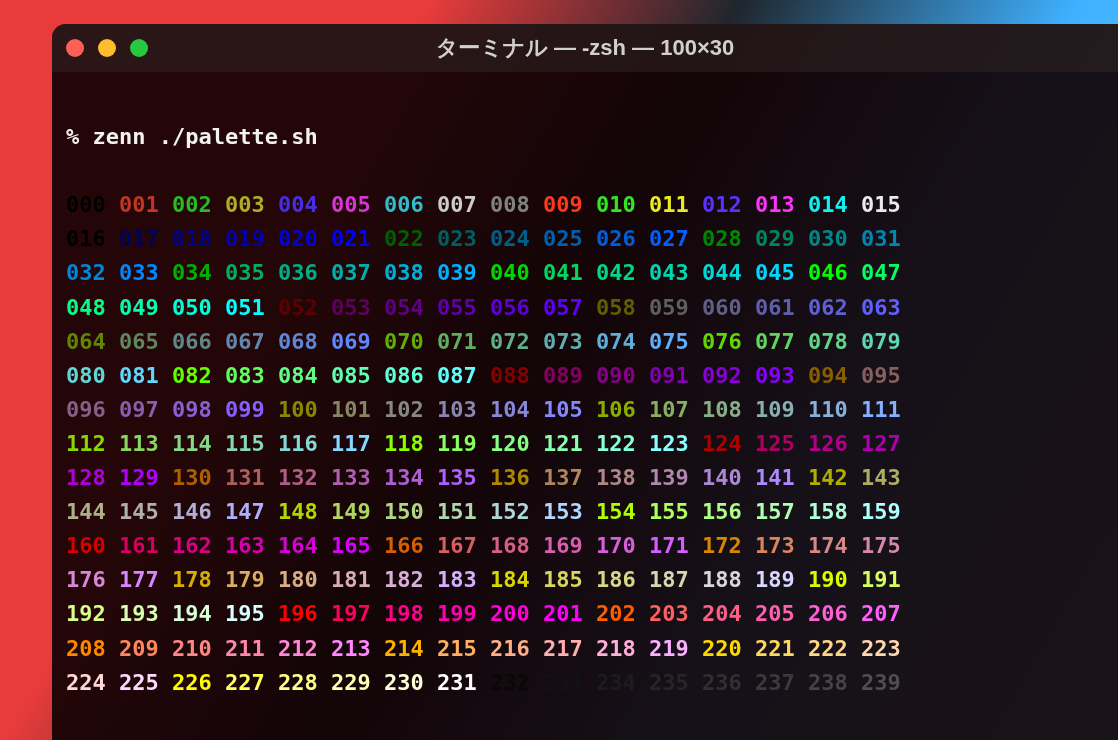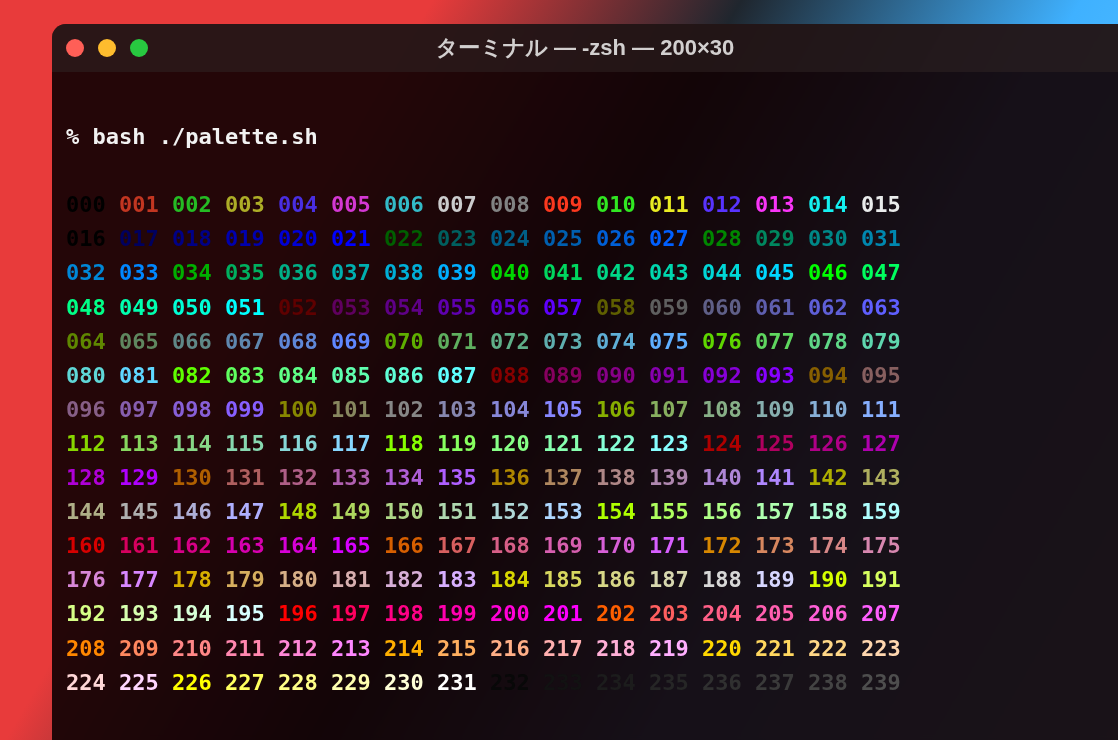--- a/index.html
+++ b/index.html
@@ -80,22 +80,22 @@
 
 <div class="desktop">
   <div class="window">
 
     <div class="titlebar">
       <div class="traffic-lights">
         <div class="dot red"></div>
         <div class="dot yellow"></div>
         <div class="dot green"></div>
       </div>
-      <div class="title">ターミナル — -zsh — 200×30</div>
+      <div class="title">ターミナル — -zsh — 100×30</div>
     </div>
 
     <div class="term-body">
-<span class="palette-row"><span class="prompt-symbol">% </span><span class="prompt-cmd">bash ./palette.sh</span></span>
+<span class="palette-row"><span class="prompt-symbol">% </span><span class="prompt-cmd">zenn ./palette.sh</span></span>
 <span id="palette-output"><span class="palette-row"><span class="cell" style="color:#000000">000</span><span class="cell"> </span><span class="cell" style="color:#c23621">001</span><span class="cell"> </span><span class="cell" style="color:#25bc24">002</span><span class="cell"> </span><span class="cell" style="color:#adad27">003</span><span class="cell"> </span><span class="cell" style="color:#492ee1">004</span><span class="cell"> </span><span class="cell" style="color:#d338d3">005</span><span class="cell"> </span><span class="cell" style="color:#33bbc8">006</span><span class="cell"> </span><span class="cell" style="color:#cbcccd">007</span><span class="cell"> </span><span class="cell" style="color:#818383">008</span><span class="cell"> </span><span class="cell" style="color:#fc391f">009</span><span class="cell"> </span><span class="cell" style="color:#31e722">010</span><span class="cell"> </span><span class="cell" style="color:#eaec23">011</span><span class="cell"> </span><span class="cell" style="color:#5833ff">012</span><span class="cell"> </span><span class="cell" style="color:#f935f8">013</span><span class="cell"> </span><span class="cell" style="color:#14f0f0">014</span><span class="cell"> </span><span class="cell" style="color:#e9ebeb">015</span></span><span class="palette-row"><span class="cell" style="color:#000000">016</span><span class="cell"> </span><span class="cell" style="color:#00005f">017</span><span class="cell"> </span><span class="cell" style="color:#000087">018</span><span class="cell"> </span><span class="cell" style="color:#0000af">019</span><span class="cell"> </span><span class="cell" style="color:#0000d7">020</span><span class="cell"> </span><span class="cell" style="color:#0000ff">021</span><span class="cell"> </span><span class="cell" style="color:#005f00">022</span><span class="cell"> </span><span class="cell" style="color:#005f5f">023</span><span class="cell"> </span><span class="cell" style="color:#005f87">024</span><span class="cell"> </span><span class="cell" style="color:#005faf">025</span><span class="cell"> </span><span class="cell" style="color:#005fd7">026</span><span class="cell"> </span><span class="cell" style="color:#005fff">027</span><span class="cell"> </span><span class="cell" style="color:#008700">028</span><span class="cell"> </span><span class="cell" style="color:#00875f">029</span><span class="cell"> </span><span class="cell" style="color:#008787">030</span><span class="cell"> </span><span class="cell" style="color:#0087af">031</span></span><span class="palette-row"><span class="cell" style="color:#0087d7">032</span><span class="cell"> </span><span class="cell" style="color:#0087ff">033</span><span class="cell"> </span><span class="cell" style="color:#00af00">034</span><span class="cell"> </span><span class="cell" style="color:#00af5f">035</span><span class="cell"> </span><span class="cell" style="color:#00af87">036</span><span class="cell"> </span><span class="cell" style="color:#00afaf">037</span><span class="cell"> </span><span class="cell" style="color:#00afd7">038</span><span class="cell"> </span><span class="cell" style="color:#00afff">039</span><span class="cell"> </span><span class="cell" style="color:#00d700">040</span><span class="cell"> </span><span class="cell" style="color:#00d75f">041</span><span class="cell"> </span><span class="cell" style="color:#00d787">042</span><span class="cell"> </span><span class="cell" style="color:#00d7af">043</span><span class="cell"> </span><span class="cell" style="color:#00d7d7">044</span><span class="cell"> </span><span class="cell" style="color:#00d7ff">045</span><span class="cell"> </span><span class="cell" style="color:#00ff00">046</span><span class="cell"> </span><span class="cell" style="color:#00ff5f">047</span></span><span class="palette-row"><span class="cell" style="color:#00ff87">048</span><span class="cell"> </span><span class="cell" style="color:#00ffaf">049</span><span class="cell"> </span><span class="cell" style="color:#00ffd7">050</span><span class="cell"> </span><span class="cell" style="color:#00ffff">051</span><span class="cell"> </span><span class="cell" style="color:#5f0000">052</span><span class="cell"> </span><span class="cell" style="color:#5f005f">053</span><span class="cell"> </span><span class="cell" style="color:#5f0087">054</span><span class="cell"> </span><span class="cell" style="color:#5f00af">055</span><span class="cell"> </span><span class="cell" style="color:#5f00d7">056</span><span class="cell"> </span><span class="cell" style="color:#5f00ff">057</span><span class="cell"> </span><span class="cell" style="color:#5f5f00">058</span><span class="cell"> </span><span class="cell" style="color:#5f5f5f">059</span><span class="cell"> </span><span class="cell" style="color:#5f5f87">060</span><span class="cell"> </span><span class="cell" style="color:#5f5faf">061</span><span class="cell"> </span><span class="cell" style="color:#5f5fd7">062</span><span class="cell"> </span><span class="cell" style="color:#5f5fff">063</span></span><span class="palette-row"><span class="cell" style="color:#5f8700">064</span><span class="cell"> </span><span class="cell" style="color:#5f875f">065</span><span class="cell"> </span><span class="cell" style="color:#5f8787">066</span><span class="cell"> </span><span class="cell" style="color:#5f87af">067</span><span class="cell"> </span><span class="cell" style="color:#5f87d7">068</span><span class="cell"> </span><span class="cell" style="color:#5f87ff">069</span><span class="cell"> </span><span class="cell" style="color:#5faf00">070</span><span class="cell"> </span><span class="cell" style="color:#5faf5f">071</span><span class="cell"> </span><span class="cell" style="color:#5faf87">072</span><span class="cell"> </span><span class="cell" style="color:#5fafaf">073</span><span class="cell"> </span><span class="cell" style="color:#5fafd7">074</span><span class="cell"> </span><span class="cell" style="color:#5fafff">075</span><span class="cell"> </span><span class="cell" style="color:#5fd700">076</span><span class="cell"> </span><span class="cell" style="color:#5fd75f">077</span><span class="cell"> </span><span class="cell" style="color:#5fd787">078</span><span class="cell"> </span><span class="cell" style="color:#5fd7af">079</span></span><span class="palette-row"><span class="cell" style="color:#5fd7d7">080</span><span class="cell"> </span><span class="cell" style="color:#5fd7ff">081</span><span class="cell"> </span><span class="cell" style="color:#5fff00">082</span><span class="cell"> </span><span class="cell" style="color:#5fff5f">083</span><span class="cell"> </span><span class="cell" style="color:#5fff87">084</span><span class="cell"> </span><span class="cell" style="color:#5fffaf">085</span><span class="cell"> </span><span class="cell" style="color:#5fffd7">086</span><span class="cell"> </span><span class="cell" style="color:#5fffff">087</span><span class="cell"> </span><span class="cell" style="color:#870000">088</span><span class="cell"> </span><span class="cell" style="color:#87005f">089</span><span class="cell"> </span><span class="cell" style="color:#870087">090</span><span class="cell"> </span><span class="cell" style="color:#8700af">091</span><span class="cell"> </span><span class="cell" style="color:#8700d7">092</span><span class="cell"> </span><span class="cell" style="color:#8700ff">093</span><span class="cell"> </span><span class="cell" style="color:#875f00">094</span><span class="cell"> </span><span class="cell" style="color:#875f5f">095</span></span><span class="palette-row"><span class="cell" style="color:#875f87">096</span><span class="cell"> </span><span class="cell" style="color:#875faf">097</span><span class="cell"> </span><span class="cell" style="color:#875fd7">098</span><span class="cell"> </span><span class="cell" style="color:#875fff">099</span><span class="cell"> </span><span class="cell" style="color:#878700">100</span><span class="cell"> </span><span class="cell" style="color:#87875f">101</span><span class="cell"> </span><span class="cell" style="color:#878787">102</span><span class="cell"> </span><span class="cell" style="color:#8787af">103</span><span class="cell"> </span><span class="cell" style="color:#8787d7">104</span><span class="cell"> </span><span class="cell" style="color:#8787ff">105</span><span class="cell"> </span><span class="cell" style="color:#87af00">106</span><span class="cell"> </span><span class="cell" style="color:#87af5f">107</span><span class="cell"> </span><span class="cell" style="color:#87af87">108</span><span class="cell"> </span><span class="cell" style="color:#87afaf">109</span><span class="cell"> </span><span class="cell" style="color:#87afd7">110</span><span class="cell"> </span><span class="cell" style="color:#87afff">111</span></span><span class="palette-row"><span class="cell" style="color:#87d700">112</span><span class="cell"> </span><span class="cell" style="color:#87d75f">113</span><span class="cell"> </span><span class="cell" style="color:#87d787">114</span><span class="cell"> </span><span class="cell" style="color:#87d7af">115</span><span class="cell"> </span><span class="cell" style="color:#87d7d7">116</span><span class="cell"> </span><span class="cell" style="color:#87d7ff">117</span><span class="cell"> </span><span class="cell" style="color:#87ff00">118</span><span class="cell"> </span><span class="cell" style="color:#87ff5f">119</span><span class="cell"> </span><span class="cell" style="color:#87ff87">120</span><span class="cell"> </span><span class="cell" style="color:#87ffaf">121</span><span class="cell"> </span><span class="cell" style="color:#87ffd7">122</span><span class="cell"> </span><span class="cell" style="color:#87ffff">123</span><span class="cell"> </span><span class="cell" style="color:#af0000">124</span><span class="cell"> </span><span class="cell" style="color:#af005f">125</span><span class="cell"> </span><span class="cell" style="color:#af0087">126</span><span class="cell"> </span><span class="cell" style="color:#af00af">127</span></span><span class="palette-row"><span class="cell" style="color:#af00d7">128</span><span class="cell"> </span><span class="cell" style="color:#af00ff">129</span><span class="cell"> </span><span class="cell" style="color:#af5f00">130</span><span class="cell"> </span><span class="cell" style="color:#af5f5f">131</span><span class="cell"> </span><span class="cell" style="color:#af5f87">132</span><span class="cell"> </span><span class="cell" style="color:#af5faf">133</span><span class="cell"> </span><span class="cell" style="color:#af5fd7">134</span><span class="cell"> </span><span class="cell" style="color:#af5fff">135</span><span class="cell"> </span><span class="cell" style="color:#af8700">136</span><span class="cell"> </span><span class="cell" style="color:#af875f">137</span><span class="cell"> </span><span class="cell" style="color:#af8787">138</span><span class="cell"> </span><span class="cell" style="color:#af87af">139</span><span class="cell"> </span><span class="cell" style="color:#af87d7">140</span><span class="cell"> </span><span class="cell" style="color:#af87ff">141</span><span class="cell"> </span><span class="cell" style="color:#afaf00">142</span><span class="cell"> </span><span class="cell" style="color:#afaf5f">143</span></span><span class="palette-row"><span class="cell" style="color:#afaf87">144</span><span class="cell"> </span><span class="cell" style="color:#afafaf">145</span><span class="cell"> </span><span class="cell" style="color:#afafd7">146</span><span class="cell"> </span><span class="cell" style="color:#afafff">147</span><span class="cell"> </span><span class="cell" style="color:#afd700">148</span><span class="cell"> </span><span class="cell" style="color:#afd75f">149</span><span class="cell"> </span><span class="cell" style="color:#afd787">150</span><span class="cell"> </span><span class="cell" style="color:#afd7af">151</span><span class="cell"> </span><span class="cell" style="color:#afd7d7">152</span><span class="cell"> </span><span class="cell" style="color:#afd7ff">153</span><span class="cell"> </span><span class="cell" style="color:#afff00">154</span><span class="cell"> </span><span class="cell" style="color:#afff5f">155</span><span class="cell"> </span><span class="cell" style="color:#afff87">156</span><span class="cell"> </span><span class="cell" style="color:#afffaf">157</span><span class="cell"> </span><span class="cell" style="color:#afffd7">158</span><span class="cell"> </span><span class="cell" style="color:#afffff">159</span></span><span class="palette-row"><span class="cell" style="color:#d70000">160</span><span class="cell"> </span><span class="cell" style="color:#d7005f">161</span><span class="cell"> </span><span class="cell" style="color:#d70087">162</span><span class="cell"> </span><span class="cell" style="color:#d700af">163</span><span class="cell"> </span><span class="cell" style="color:#d700d7">164</span><span class="cell"> </span><span class="cell" style="color:#d700ff">165</span><span class="cell"> </span><span class="cell" style="color:#d75f00">166</span><span class="cell"> </span><span class="cell" style="color:#d75f5f">167</span><span class="cell"> </span><span class="cell" style="color:#d75f87">168</span><span class="cell"> </span><span class="cell" style="color:#d75faf">169</span><span class="cell"> </span><span class="cell" style="color:#d75fd7">170</span><span class="cell"> </span><span class="cell" style="color:#d75fff">171</span><span class="cell"> </span><span class="cell" style="color:#d78700">172</span><span class="cell"> </span><span class="cell" style="color:#d7875f">173</span><span class="cell"> </span><span class="cell" style="color:#d78787">174</span><span class="cell"> </span><span class="cell" style="color:#d787af">175</span></span><span class="palette-row"><span class="cell" style="color:#d787d7">176</span><span class="cell"> </span><span class="cell" style="color:#d787ff">177</span><span class="cell"> </span><span class="cell" style="color:#d7af00">178</span><span class="cell"> </span><span class="cell" style="color:#d7af5f">179</span><span class="cell"> </span><span class="cell" style="color:#d7af87">180</span><span class="cell"> </span><span class="cell" style="color:#d7afaf">181</span><span class="cell"> </span><span class="cell" style="color:#d7afd7">182</span><span class="cell"> </span><span class="cell" style="color:#d7afff">183</span><span class="cell"> </span><span class="cell" style="color:#d7d700">184</span><span class="cell"> </span><span class="cell" style="color:#d7d75f">185</span><span class="cell"> </span><span class="cell" style="color:#d7d787">186</span><span class="cell"> </span><span class="cell" style="color:#d7d7af">187</span><span class="cell"> </span><span class="cell" style="color:#d7d7d7">188</span><span class="cell"> </span><span class="cell" style="color:#d7d7ff">189</span><span class="cell"> </span><span class="cell" style="color:#d7ff00">190</span><span class="cell"> </span><span class="cell" style="color:#d7ff5f">191</span></span><span class="palette-row"><span class="cell" style="color:#d7ff87">192</span><span class="cell"> </span><span class="cell" style="color:#d7ffaf">193</span><span class="cell"> </span><span class="cell" style="color:#d7ffd7">194</span><span class="cell"> </span><span class="cell" style="color:#d7ffff">195</span><span class="cell"> </span><span class="cell" style="color:#ff0000">196</span><span class="cell"> </span><span class="cell" style="color:#ff005f">197</span><span class="cell"> </span><span class="cell" style="color:#ff0087">198</span><span class="cell"> </span><span class="cell" style="color:#ff00af">199</span><span class="cell"> </span><span class="cell" style="color:#ff00d7">200</span><span class="cell"> </span><span class="cell" style="color:#ff00ff">201</span><span class="cell"> </span><span class="cell" style="color:#ff5f00">202</span><span class="cell"> </span><span class="cell" style="color:#ff5f5f">203</span><span class="cell"> </span><span class="cell" style="color:#ff5f87">204</span><span class="cell"> </span><span class="cell" style="color:#ff5faf">205</span><span class="cell"> </span><span class="cell" style="color:#ff5fd7">206</span><span class="cell"> </span><span class="cell" style="color:#ff5fff">207</span></span><span class="palette-row"><span class="cell" style="color:#ff8700">208</span><span class="cell"> </span><span class="cell" style="color:#ff875f">209</span><span class="cell"> </span><span class="cell" style="color:#ff8787">210</span><span class="cell"> </span><span class="cell" style="color:#ff87af">211</span><span class="cell"> </span><span class="cell" style="color:#ff87d7">212</span><span class="cell"> </span><span class="cell" style="color:#ff87ff">213</span><span class="cell"> </span><span class="cell" style="color:#ffaf00">214</span><span class="cell"> </span><span class="cell" style="color:#ffaf5f">215</span><span class="cell"> </span><span class="cell" style="color:#ffaf87">216</span><span class="cell"> </span><span class="cell" style="color:#ffafaf">217</span><span class="cell"> </span><span class="cell" style="color:#ffafd7">218</span><span class="cell"> </span><span class="cell" style="color:#ffafff">219</span><span class="cell"> </span><span class="cell" style="color:#ffd700">220</span><span class="cell"> </span><span class="cell" style="color:#ffd75f">221</span><span class="cell"> </span><span class="cell" style="color:#ffd787">222</span><span class="cell"> </span><span class="cell" style="color:#ffd7af">223</span></span><span class="palette-row"><span class="cell" style="color:#ffd7d7">224</span><span class="cell"> </span><span class="cell" style="color:#ffd7ff">225</span><span class="cell"> </span><span class="cell" style="color:#ffff00">226</span><span class="cell"> </span><span class="cell" style="color:#ffff5f">227</span><span class="cell"> </span><span class="cell" style="color:#ffff87">228</span><span class="cell"> </span><span class="cell" style="color:#ffffaf">229</span><span class="cell"> </span><span class="cell" style="color:#ffffd7">230</span><span class="cell"> </span><span class="cell" style="color:#ffffff">231</span><span class="cell"> </span><span class="cell" style="color:#080808">232</span><span class="cell"> </span><span class="cell" style="color:#121212">233</span><span class="cell"> </span><span class="cell" style="color:#1c1c1c">234</span><span class="cell"> </span><span class="cell" style="color:#262626">235</span><span class="cell"> </span><span class="cell" style="color:#303030">236</span><span class="cell"> </span><span class="cell" style="color:#3a3a3a">237</span><span class="cell"> </span><span class="cell" style="color:#444444">238</span><span class="cell"> </span><span class="cell" style="color:#4e4e4e">239</span></span></span>
     </div>
 
   </div>
 </div>
 
 </body></html>

